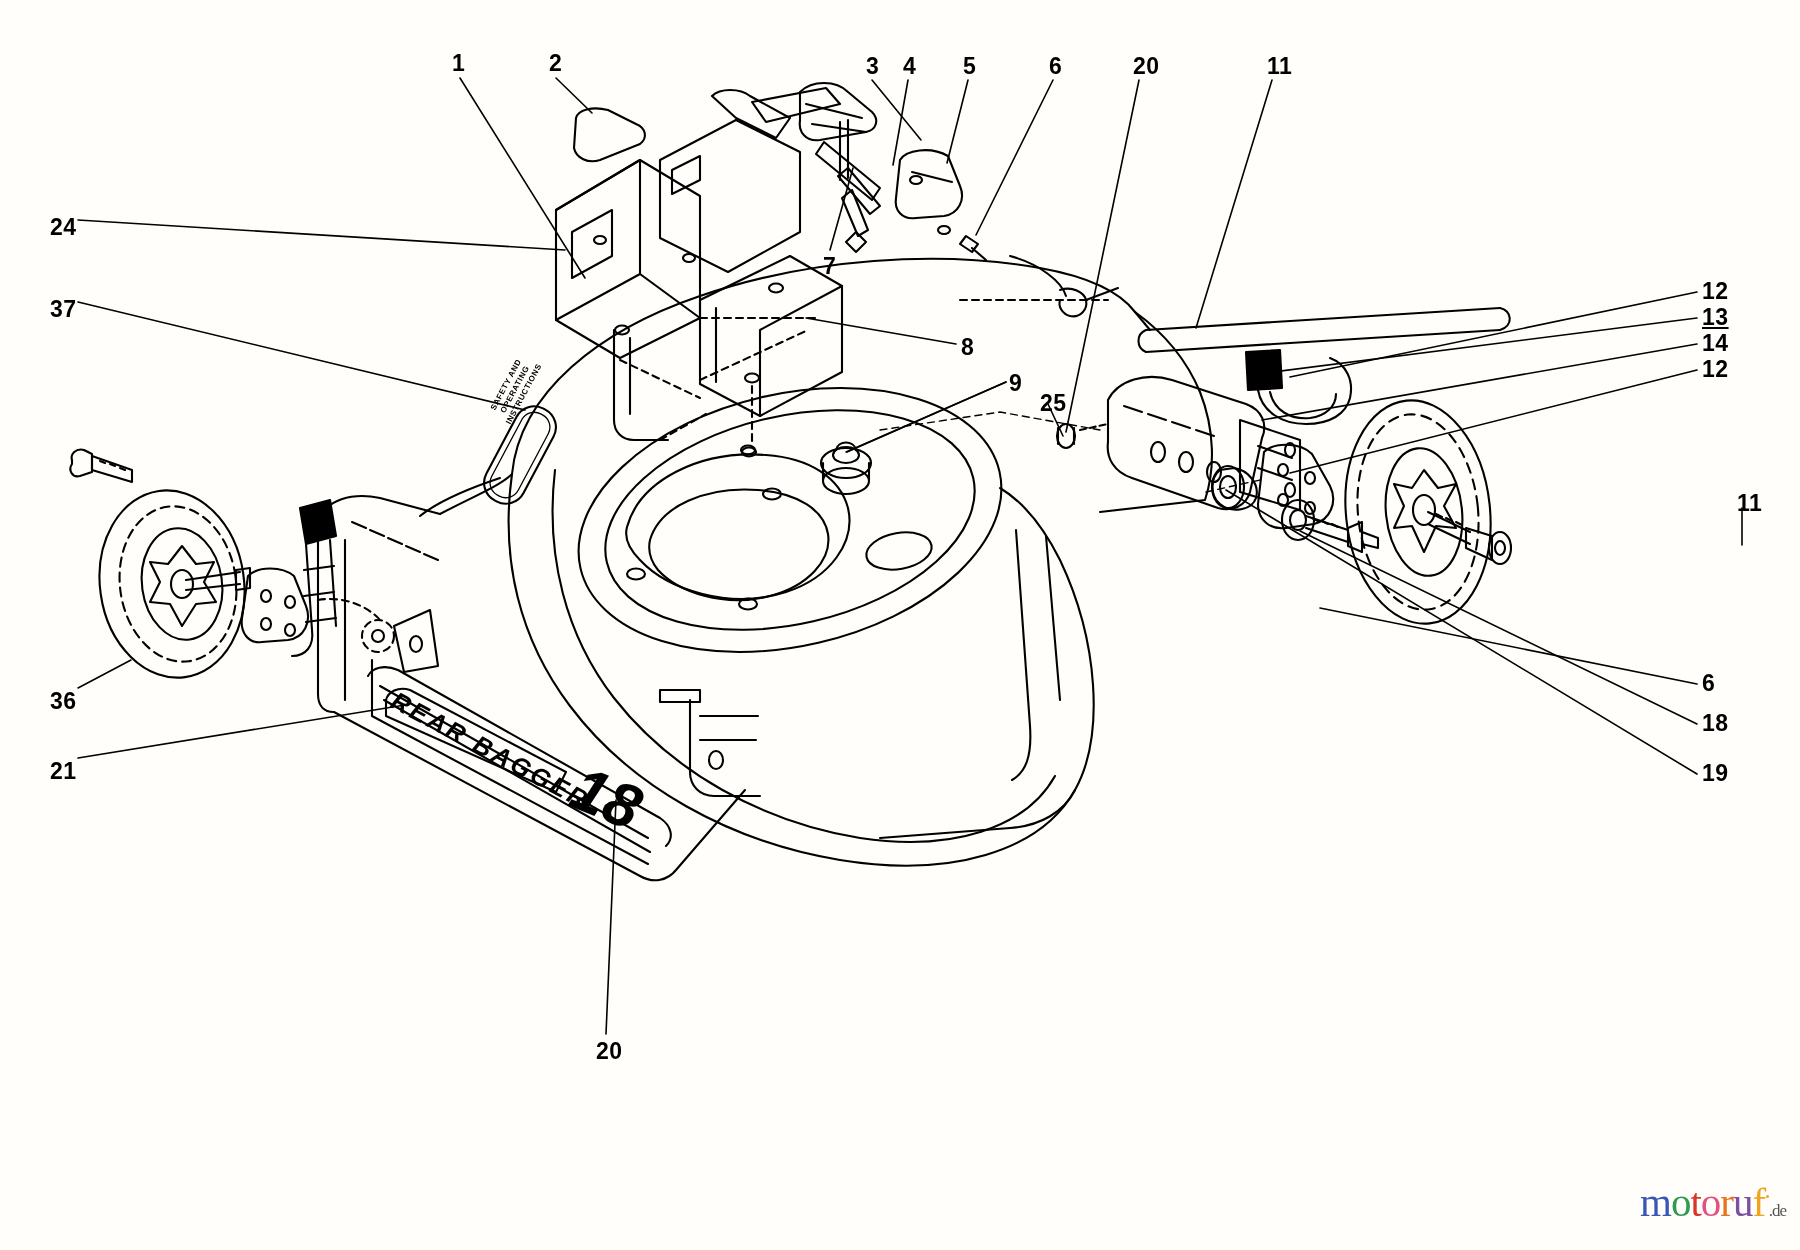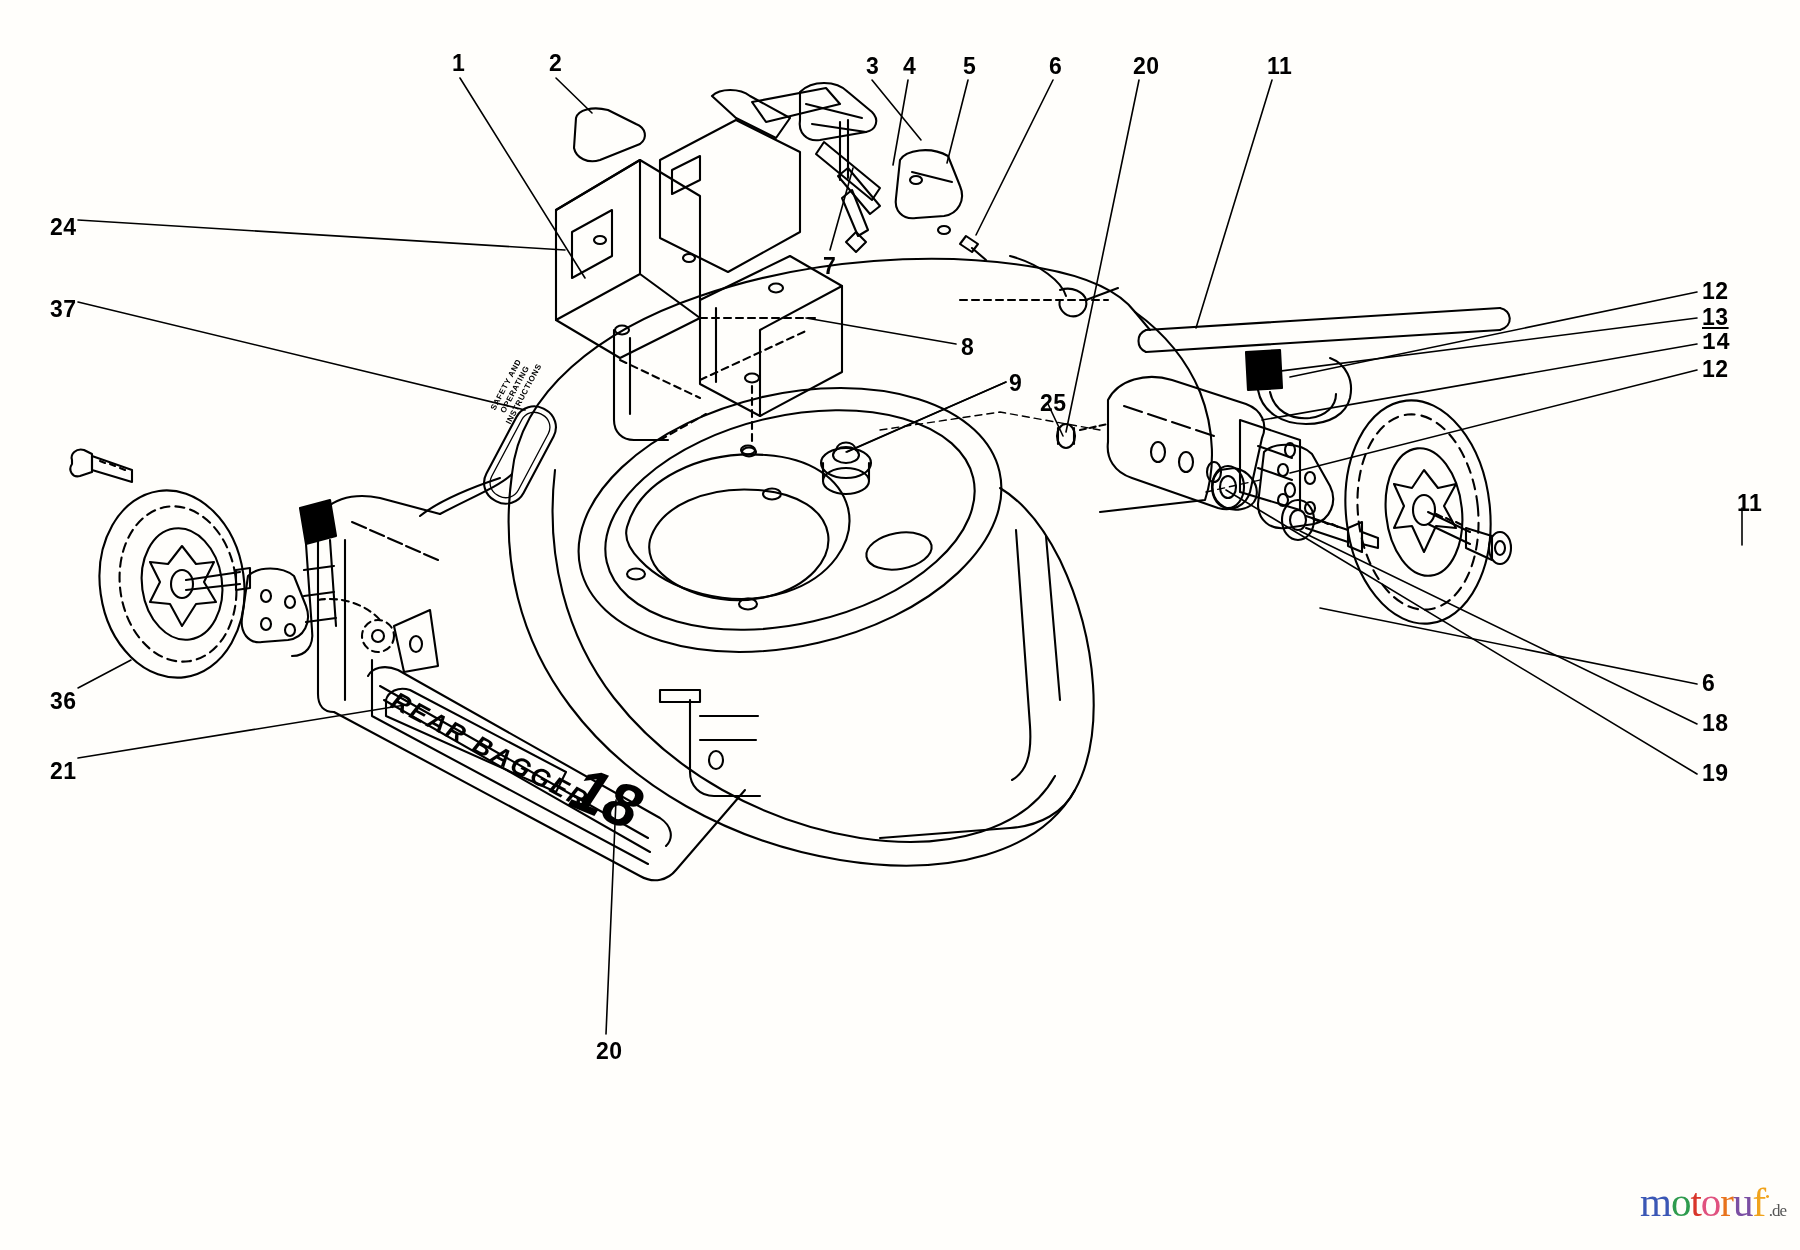--- a/index.html
+++ b/index.html
@@ -303,21 +303,21 @@
       <div class="cal" style="left: 903px; top: 55px;">4</div>
       <div class="cal" style="left: 963px; top: 55px;">5</div>
       <div class="cal" style="left: 1049px; top: 55px;">6</div>
       <div class="cal" style="left: 823px; top: 255px;">7</div>
       <div class="cal" style="left: 961px; top: 336px;">8</div>
       <div class="cal" style="left: 1009px; top: 372px;">9</div>
       <div class="cal" style="left: 1133px; top: 55px;">20</div>
       <div class="cal" style="left: 1267px; top: 55px;">11</div>
       <div class="cal" style="left: 1702px; top: 280px;">12</div>
       <div class="cal" style="left: 1702px; top: 306px; text-decoration: underline;">13</div>
-      <div class="cal" style="left: 1702px; top: 332px; font-family: Liberation Mono, monospace;">14</div>
+      <div class="cal" style="left: 1702px; top: 332px;">14</div>
       <div class="cal" style="left: 1702px; top: 358px;">12</div>
       <div class="cal" style="left: 1737px; top: 492px;">11</div>
       <div class="cal" style="left: 1702px; top: 672px;">6</div>
       <div class="cal" style="left: 1702px; top: 712px;">18</div>
       <div class="cal" style="left: 1702px; top: 762px;">19</div>
       <div class="cal" style="left: 596px; top: 1040px;">20</div>
       <div class="cal" style="left: 50px; top: 760px;">21</div>
       <div class="cal" style="left: 50px; top: 690px;">36</div>
       <div class="cal" style="left: 50px; top: 298px;">37</div>
       <div class="cal" style="left: 50px; top: 216px;">24</div>

